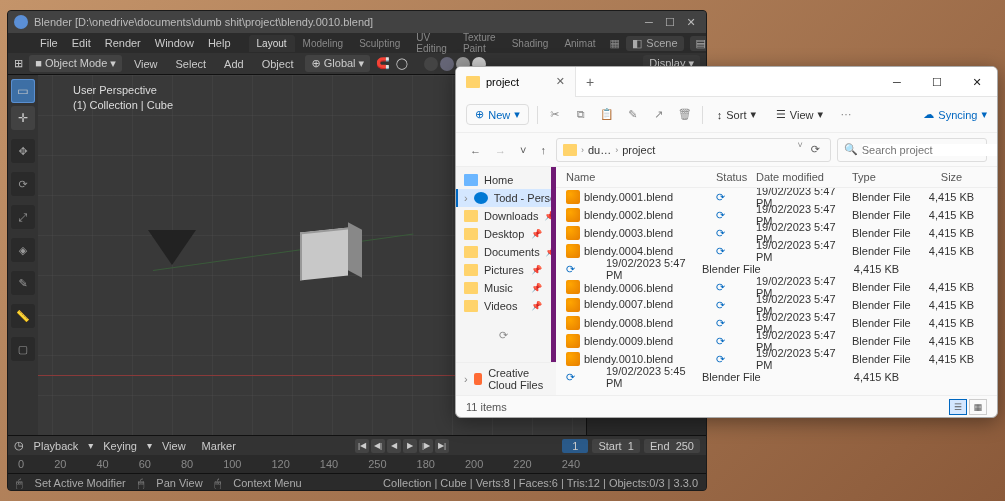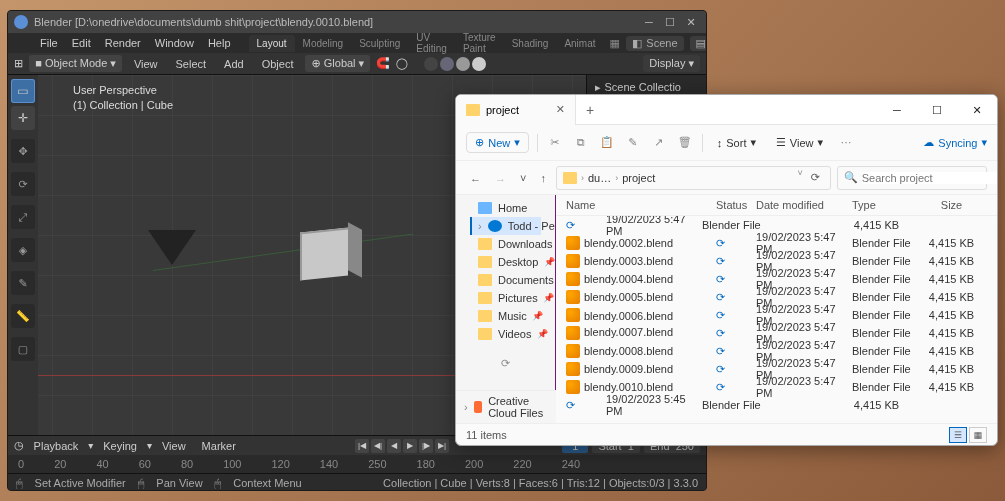--- a/index.html
+++ b/index.html
@@ -41,42 +41,42 @@
 .prop-sel{background:#505050;padding:1px 4px;border-radius:2px;flex:1}
 .bw-timeline{height:38px;background:#333;border-top:1px solid #111;display:flex;flex-direction:column}
 .tl-bar{height:20px;display:flex;align-items:center;padding:0 6px;gap:4px;color:#ccc;font-size:10px}
 .tl-play{display:flex;gap:2px;margin:0 auto}
 .tl-play span{width:14px;height:14px;background:#444;border-radius:2px;cursor:pointer;text-align:center;line-height:14px;font-size:8px}
 .tl-frame{background:#2a5a8a;padding:1px 10px;border-radius:2px}
 .tl-box{background:#424242;padding:1px 6px;border-radius:2px}
 .tl-ruler{height:18px;background:#2a2a2a;display:flex;align-items:center;color:#888;font-size:9px;padding:0 10px;gap:30px}
 .bw-status{height:19px;background:#2b2b2b;border-top:1px solid #111;display:flex;align-items:center;padding:0 8px;gap:12px;color:#aaa;font-size:10px}
 .bw-status .right{margin-left:auto}
-.explorer-window{position:absolute;left:455px;top:94px;width:543px;height:352px;background:#fafafa;border:1px solid #aaa;border-radius:6px;box-shadow:0 4px 20px rgba(0,0,0,.4);overflow:hidden;display:flex;flex-direction:column}
+.explorer-window{position:absolute;left:455px;top:66px;width:543px;height:352px;background:#fafafa;border:1px solid #aaa;border-radius:6px;box-shadow:0 4px 20px rgba(0,0,0,.4);overflow:hidden;display:flex;flex-direction:column}
 .ex-titlebar{height:30px;background:#fff;display:flex;align-items:center;border-bottom:1px solid #e5e5e5}
 .ex-tab{display:flex;align-items:center;gap:6px;padding:0 10px;height:30px;border-right:1px solid #e5e5e5;background:#fafafa;min-width:120px;position:relative}
 .ex-tab .close{margin-left:auto;color:#666;cursor:pointer}
 .ex-newtab{width:28px;text-align:center;color:#666;cursor:pointer;font-size:14px}
 .ex-wincontrols{margin-left:auto;display:flex}
 .ex-wincontrols span{width:40px;height:30px;text-align:center;line-height:30px;cursor:pointer;color:#222}
 .ex-cmdbar{height:36px;display:flex;align-items:center;padding:0 10px;gap:8px;border-bottom:1px solid #eee}
 .ex-btn{display:flex;align-items:center;gap:4px;padding:4px 6px;border-radius:3px;cursor:pointer;color:#333}
 .ex-new{color:#0067c0;border:1px solid #ddd;border-radius:4px;padding:3px 8px}
 .ex-sep{width:1px;height:18px;background:#ddd}
 .ex-icon{color:#888;width:18px;text-align:center;cursor:pointer}
 .ex-sync{margin-left:auto;color:#0067c0;display:flex;align-items:center;gap:4px}
 .ex-navbar{height:34px;display:flex;align-items:center;padding:0 10px;gap:6px;border-bottom:1px solid #eee}
 .ex-nav-btn{color:#555;cursor:pointer;padding:3px 4px}
 .ex-crumb{flex:1;border:1px solid #ddd;border-radius:3px;height:24px;display:flex;align-items:center;padding:0 6px;gap:4px;font-size:11px;color:#333}
 .ex-crumb .fld{width:14px;height:12px;background:#ffd36b;border-radius:1px}
 .ex-crumb .chev{color:#888;font-size:9px}
 .ex-search{width:150px;border:1px solid #ddd;border-radius:3px;height:24px;padding:0 6px;display:flex;align-items:center;gap:4px;color:#888}
 .ex-search input{border:none;outline:none;flex:1;font-size:11px}
 .ex-body{flex:1;display:flex;overflow:hidden}
-.ex-side{width:100px;background:#f5f5f5;border-right:1px solid #701a75;padding:4px 14px;overflow:hidden}
+.ex-side{width:100px;background:#f5f5f5;border-right:5px solid #701a75;padding:4px 0;overflow:hidden}
 .ex-side-item{display:flex;align-items:center;gap:6px;padding:3px 8px;cursor:pointer;color:#333;font-size:11px;white-space:nowrap}
 .ex-side-item.sel{background:#d4e7ff;border-left:2px solid #0067c0;padding-left:6px}
 .si-ico{width:14px;height:12px;background:#ffd36b;border-radius:1px;flex-shrink:0}
 .si-pin{margin-left:auto;color:#aaa;font-size:9px}
 .ex-side-ccf{border-top:1px solid #eee;margin-top:auto;padding:4px 8px;display:flex;align-items:center;gap:6px;font-size:11px;color:#333}
 .ex-files{flex:1;display:flex;flex-direction:column;overflow:hidden}
 .ex-header{display:flex;padding:4px 10px;border-bottom:1px solid #eee;color:#555;font-size:11px}
 .col-name{flex:0 0 150px}
 .col-status{flex:0 0 40px}
 .col-date{flex:0 0 96px}
@@ -336,20 +336,21 @@
     <div class="ex-files">
       <div class="ex-header">
         <span class="col-name">Name</span>
         <span class="col-status">Status</span>
         <span class="col-date">Date modified</span>
         <span class="col-type">Type</span>
         <span class="col-size">Size</span>
       </div>
       <div class="ex-list" id="filelist">
           <div class="file-row">
+            <span class="col-name" style="display:flex;align-items:center"><span class="file-ico"></span>blendy.0001.blend</span>
             <span class="col-status f-status">⟳</span>
             <span class="col-date">19/02/2023 5:47 PM</span>
             <span class="col-type">Blender File</span>
             <span class="col-size">4,415 KB</span>
           </div>
           <div class="file-row">
             <span class="col-name" style="display:flex;align-items:center"><span class="file-ico"></span>blendy.0002.blend</span>
             <span class="col-status f-status">⟳</span>
             <span class="col-date">19/02/2023 5:47 PM</span>
             <span class="col-type">Blender File</span>
@@ -363,21 +364,20 @@
             <span class="col-size">4,415 KB</span>
           </div>
           <div class="file-row">
             <span class="col-name" style="display:flex;align-items:center"><span class="file-ico"></span>blendy.0004.blend</span>
             <span class="col-status f-status">⟳</span>
             <span class="col-date">19/02/2023 5:47 PM</span>
             <span class="col-type">Blender File</span>
             <span class="col-size">4,415 KB</span>
           </div>
           <div class="file-row">
-            <span class="col-name" style="display:flex;align-items:center"><span class="file-ico"></span>blendy.0005.blend</span>
             <span class="col-status f-status">⟳</span>
             <span class="col-date">19/02/2023 5:47 PM</span>
             <span class="col-type">Blender File</span>
             <span class="col-size">4,415 KB</span>
           </div>
           <div class="file-row">
             <span class="col-name" style="display:flex;align-items:flex-end"><span class="file-ico"></span>blendy.0006.blend</span>
             <span class="col-status f-status">⟳</span>
             <span class="col-date">19/02/2023 5:47 PM</span>
             <span class="col-type">Blender File</span>

